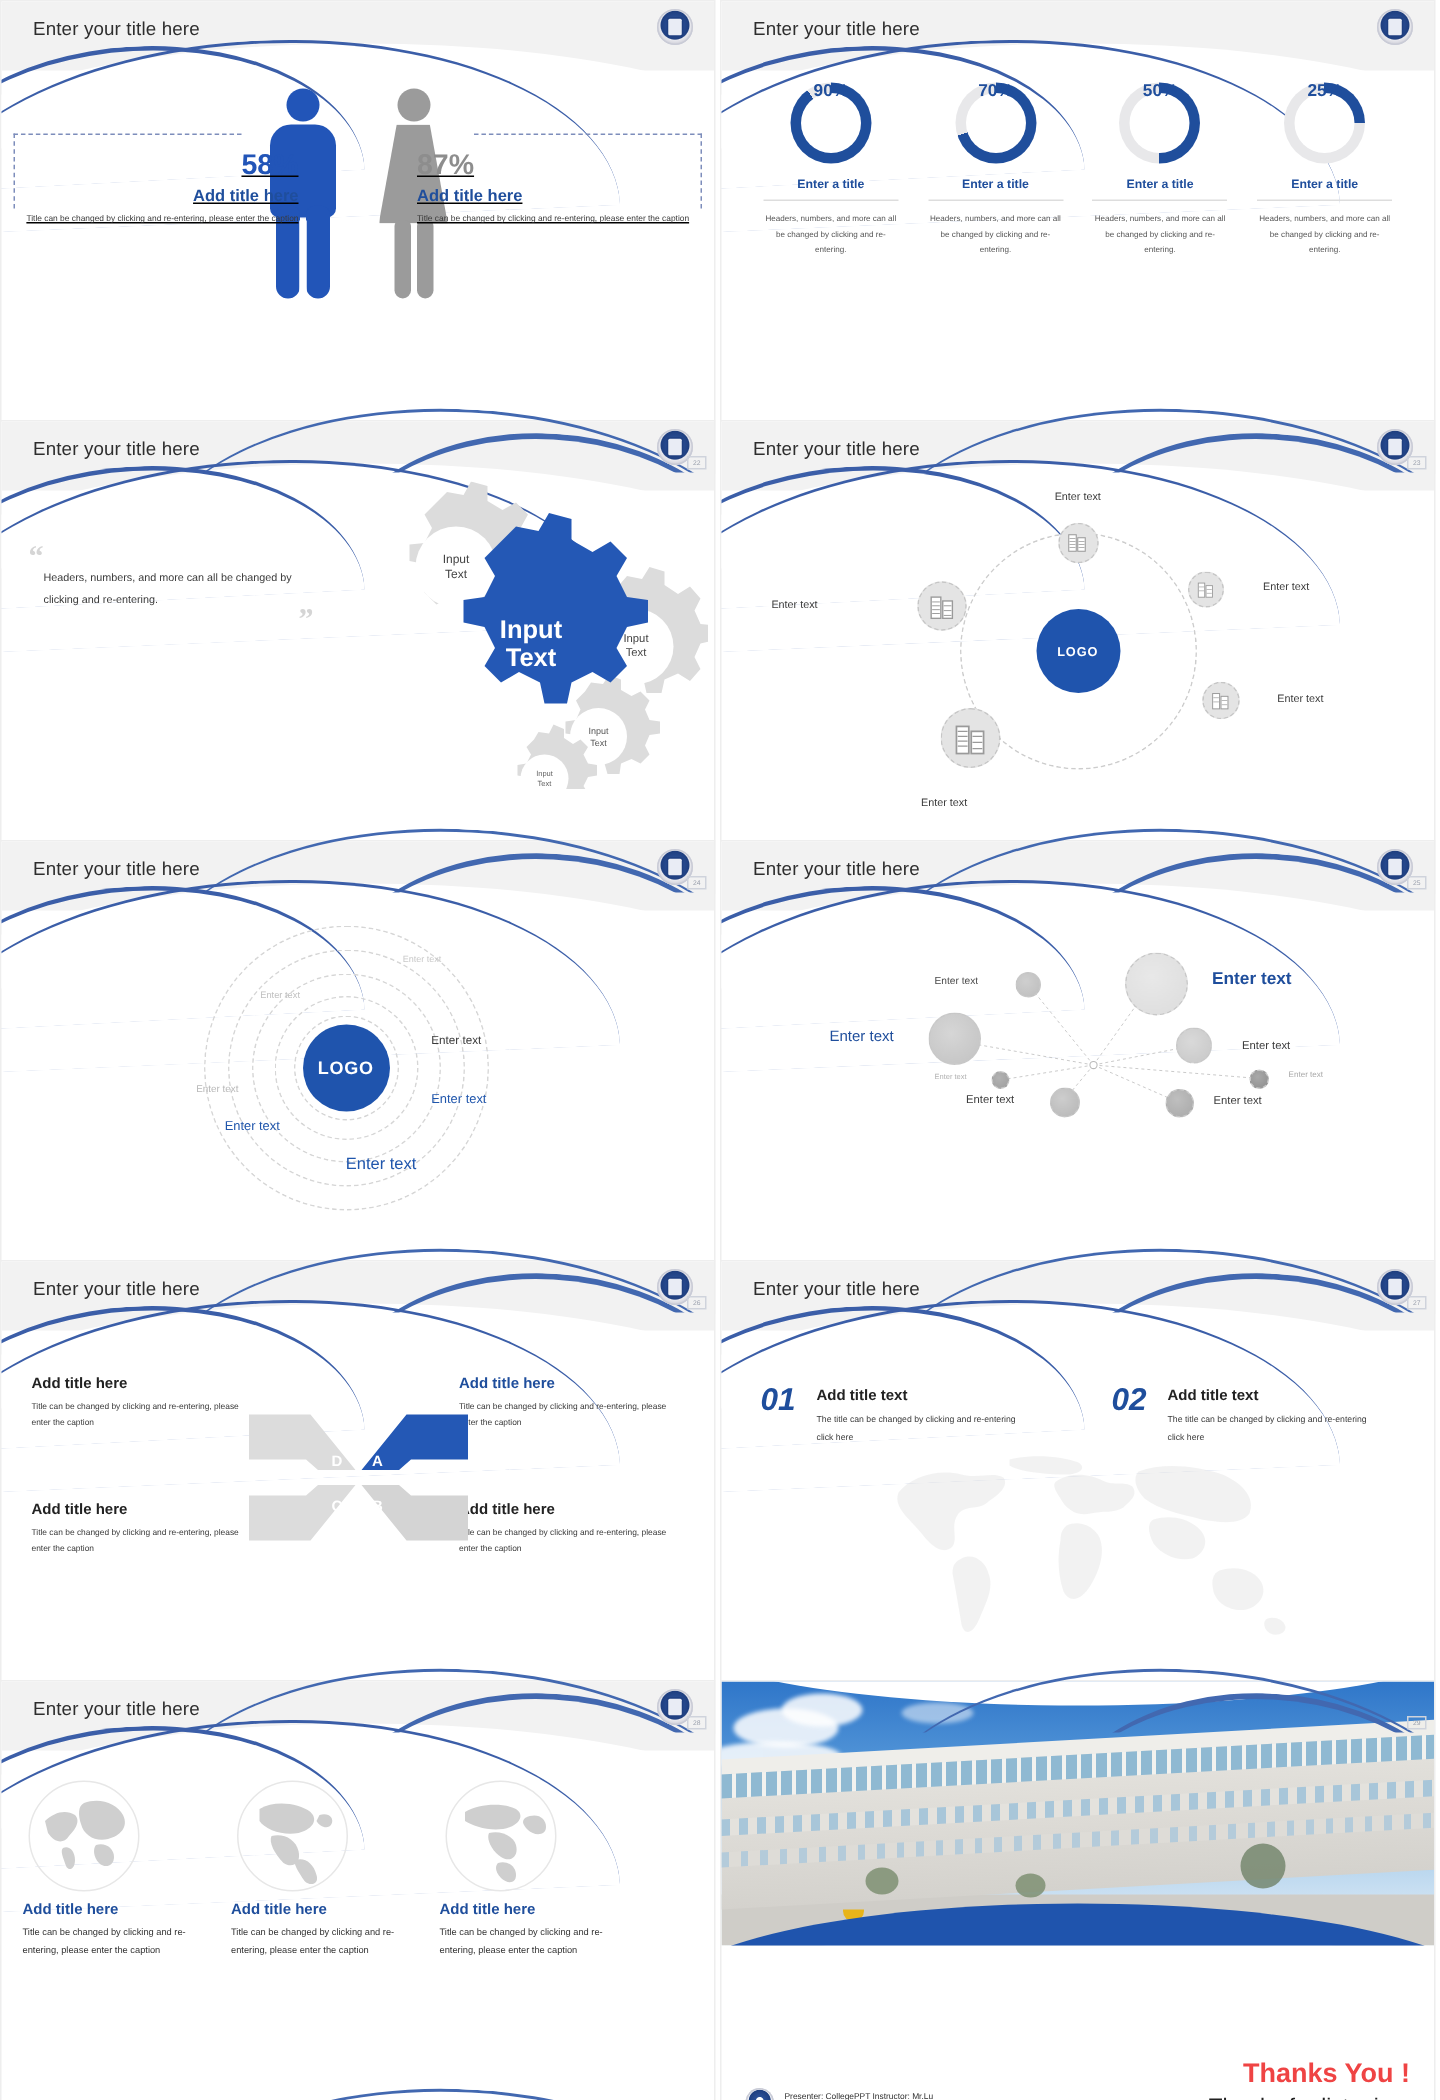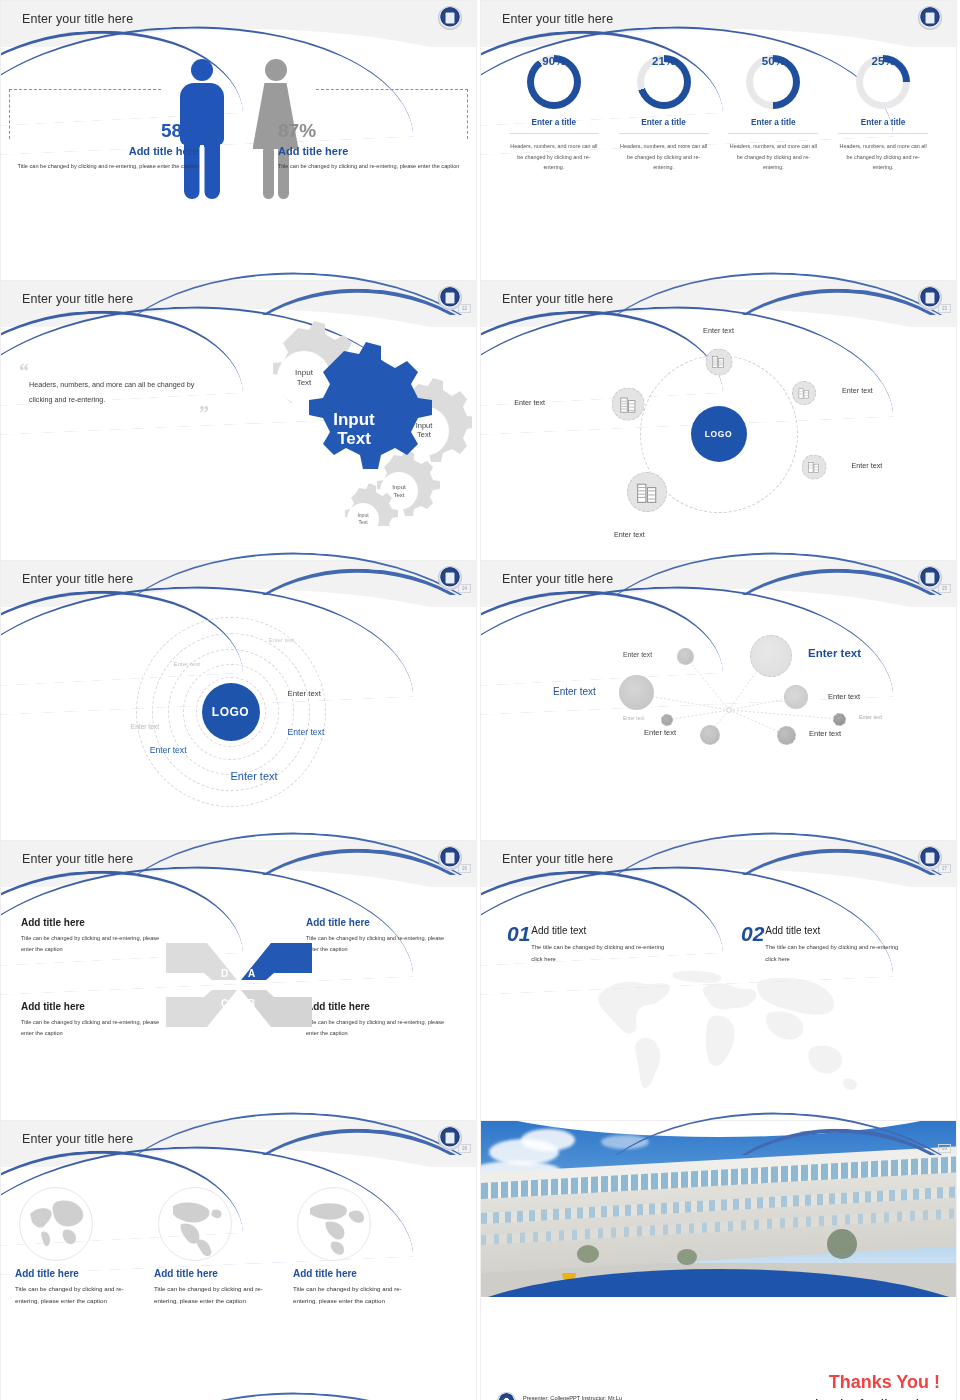--- a/index.html
+++ b/index.html
@@ -96,21 +96,21 @@
   .male .torso { position:absolute; left:50%; transform:translateX(-50%); top:24px; width:44px; height:62px; border-radius:14px 14px 6px 6px; }
   .male .legL, .male .legR { position:absolute; top:78px; width:16px; height:62px; border-radius:6px 6px 8px 8px; }
   .male .legL { left:8px; } .male .legR { right:8px; }
   .male .gap { position:absolute; left:50%; transform:translateX(-50%); top:88px; width:5px; height:54px; background:#fff; }
   .fem .torso { position:absolute; left:50%; transform:translateX(-50%); top:24px; width:46px; height:66px;
      clip-path: polygon(26% 0%, 74% 0%, 100% 100%, 0% 100%); border-radius:10px 10px 0 0;}
   .fem .legL,.fem .legR { position:absolute; top:88px; width:11px; height:52px; border-radius:4px 4px 6px 6px; }
   .fem .legL{left:13px;} .fem .legR{right:13px;}
   .blue-fill { background:#2255b8; }
   .gray-fill { background:#9b9b9b; }
-  .s1-side { position:absolute; top:74px; width:190px; }
+  .s1-side { position:absolute; top:54px; width:190px;text-decoration:underline; }
   .s1-left { left:8px; text-align:right; }
   .s1-right { right:8px; text-align:left; }
   .brk { position:absolute; top:42px; height:50px; border-top:1px dashed #7d8dbb; border-bottom:0; }
   .pct { font-size:19px; font-weight:bold; line-height:1; }
   .pct.b { color:#2255b8; } .pct.g { color:#8d8d8d; }
   .addt { font-size:11px; font-weight:bold; color:#1f4e9c; margin-top:5px; }
   .capt { font-size:5.6px; color:#3a3a3a; line-height:1.85; margin-top:4px; }
 
   
   .donuts { position:absolute; inset:0; display:flex; justify-content:space-around; padding:8px 18px 0; }
@@ -151,23 +151,23 @@
   .nnode { position:absolute; border-radius:50%; border:1px dashed #c8c8c8; }
   .nlabel { position:absolute; white-space:nowrap; }
 
   
   .xcol { position:absolute; width:150px; }
   .xtitle { font-size:10px; font-weight:bold; color:#222; }
   .xtitle.blue { color:#1f4e9c; }
   .xcap { font-size:5.6px; color:#3a3a3a; line-height:2.0; margin-top:5px; }
 
   
-  .numblk { position:absolute; display:flex; gap:1px; align-items:flex-start; }
+  .numblk { position:absolute; display:flex; gap:14px; align-items:flex-start; }
   .bignum { font-size:21px; font-weight:bold; color:#1f4e9c; font-style:italic; line-height:.9; }
-  .ntitle { font-size:10px; font-weight:normal; color:#222; }
+  .ntitle { font-size:10px; font-weight:bold; color:#222; }
   .ncap { font-size:5.8px; color:#3a3a3a; line-height:2.0; margin-top:6px; }
   .wmap { position:absolute; left:50%; top:52%; transform:translate(-50%,-50%); opacity:.5; }
 
   
   .gcol { position:absolute; width:120px; }
   .globe { width:74px; height:74px; border-radius:50%; border:1px solid #e7e7e7; position:relative; overflow:hidden; margin-left:4px;}
   .gtitle { font-size:10px; font-weight:bold; color:#1f4e9c; margin-top:7px; }
   .gcap { font-size:6.2px; color:#333; line-height:2.0; margin-top:4px; }
 
   
@@ -259,21 +259,21 @@
             <div class="ring" id="ring0" style="background: conic-gradient(rgb(31, 78, 156) 0deg, rgb(31, 78, 156) 324deg, rgb(232, 232, 234) 324deg, rgb(232, 232, 234) 360deg);">
               <div class="hole"></div>
               <span class="val">90%</span>
             </div>
             <div class="dtitle">Enter a title</div>
             <div class="dbody">Headers, numbers, and more can all be changed by clicking and re-entering.</div>
           </div>
           <div class="dcol">
             <div class="ring" id="ring1" style="background: conic-gradient(rgb(31, 78, 156) 0deg, rgb(31, 78, 156) 252deg, rgb(232, 232, 234) 252deg, rgb(232, 232, 234) 360deg);">
               <div class="hole"></div>
-              <span class="val">21%</span>
+              <span class="val">70%</span>
             </div>
             <div class="dtitle">Enter a title</div>
             <div class="dbody">Headers, numbers, and more can all be changed by clicking and re-entering.</div>
           </div>
           <div class="dcol">
             <div class="ring" id="ring2" style="background: conic-gradient(rgb(31, 78, 156) 0deg, rgb(31, 78, 156) 180deg, rgb(232, 232, 234) 180deg, rgb(232, 232, 234) 360deg);">
               <div class="hole"></div>
               <span class="val">50%</span>
             </div>
             <div class="dtitle">Enter a title</div>

